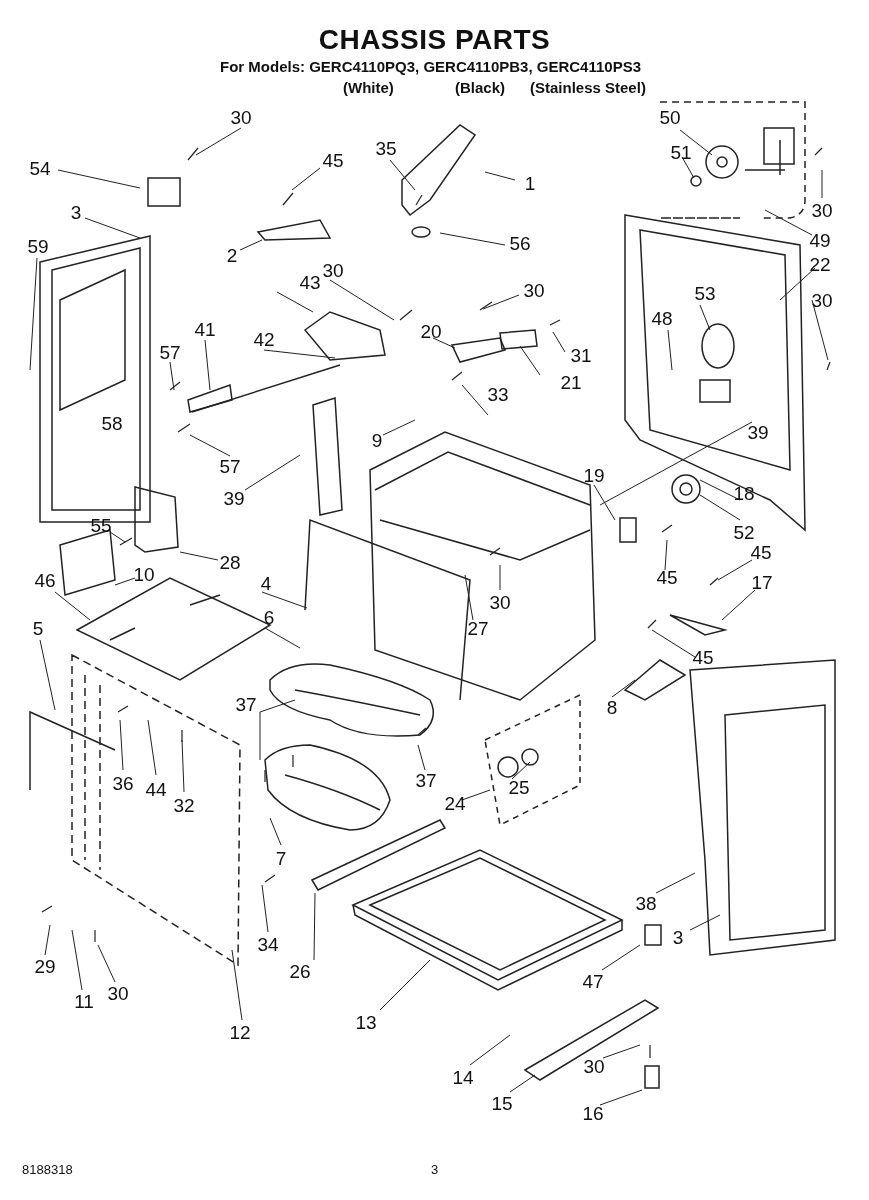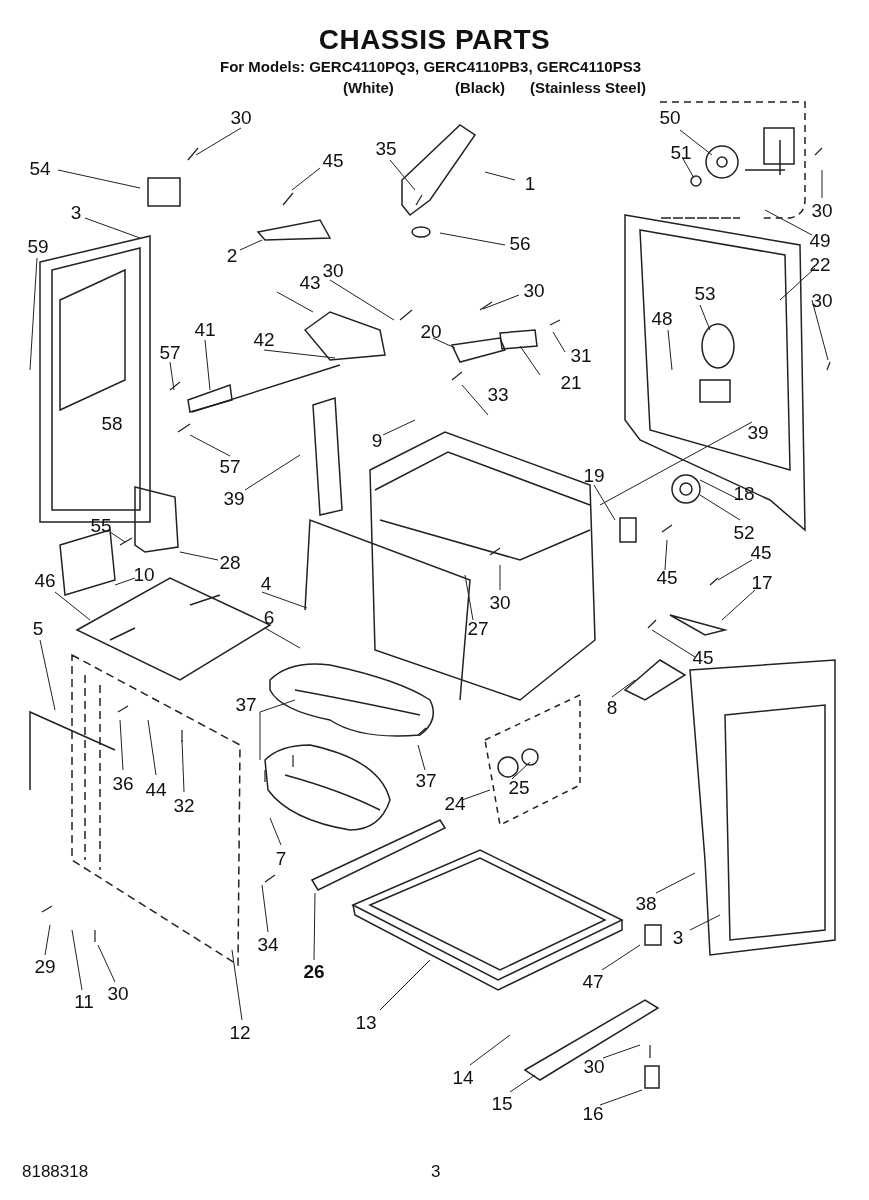--- a/index.html
+++ b/index.html
@@ -2,21 +2,21 @@
 <html><head>
 <meta charset="utf-8">
 <style>
   html,body{margin:0;padding:0;background:#fff;}
   body{width:869px;height:1200px;position:relative;overflow:hidden;font-family:"Liberation Sans",sans-serif;color:#111;}
   .title{position:absolute;left:0;width:869px;top:24px;text-align:center;font-weight:bold;font-size:28px;letter-spacing:0.5px;}
   .models{position:absolute;left:220px;top:58px;font-weight:bold;font-size:15px;}
   .variant{position:absolute;top:79px;font-weight:bold;font-size:15px;}
   .lbl{position:absolute;font-size:19px;line-height:19px;transform:translate(-50%,-50%);white-space:nowrap;}
   svg.diagram{position:absolute;left:0;top:0;}
-  .foot{position:absolute;top:1162px;font-size:17px;}
+  .foot{position:absolute;top:1162px;font-size:13px;}
 </style>
 </head>
 <body>
 
 <div class="title">CHASSIS PARTS</div>
 <div class="models">For Models: GERC4110PQ3, GERC4110PB3, GERC4110PS3</div>
 <div class="variant" style="left:343px">(White)</div>
 <div class="variant" style="left:455px">(Black)</div>
 <div class="variant" style="left:530px">(Stainless Steel)</div>
 
@@ -171,21 +171,21 @@
     <div class="lbl" style="left: 156px; top: 789px;">44</div>
     <div class="lbl" style="left: 184px; top: 805px;">32</div>
     <div class="lbl" style="left: 426px; top: 780px;">37</div>
     <div class="lbl" style="left: 519px; top: 787px;">25</div>
     <div class="lbl" style="left: 455px; top: 803px;">24</div>
     <div class="lbl" style="left: 281px; top: 858px;">7</div>
     <div class="lbl" style="left: 646px; top: 903px;">38</div>
     <div class="lbl" style="left: 678px; top: 937px;">3</div>
     <div class="lbl" style="left: 268px; top: 944px;">34</div>
     <div class="lbl" style="left: 45px; top: 966px;">29</div>
-    <div class="lbl" style="left: 314px; top: 971px; font-weight: bold;">26</div>
+    <div class="lbl" style="left: 300px; top: 971px;">26</div>
     <div class="lbl" style="left: 593px; top: 981px;">47</div>
     <div class="lbl" style="left: 118px; top: 993px;">30</div>
     <div class="lbl" style="left: 84px; top: 1001px;">11</div>
     <div class="lbl" style="left: 366px; top: 1022px;">13</div>
     <div class="lbl" style="left: 240px; top: 1032px;">12</div>
     <div class="lbl" style="left: 463px; top: 1077px;">14</div>
     <div class="lbl" style="left: 594px; top: 1066px;">30</div>
     <div class="lbl" style="left: 502px; top: 1103px;">15</div>
     <div class="lbl" style="left: 593px; top: 1113px;">16</div>
   </div>

